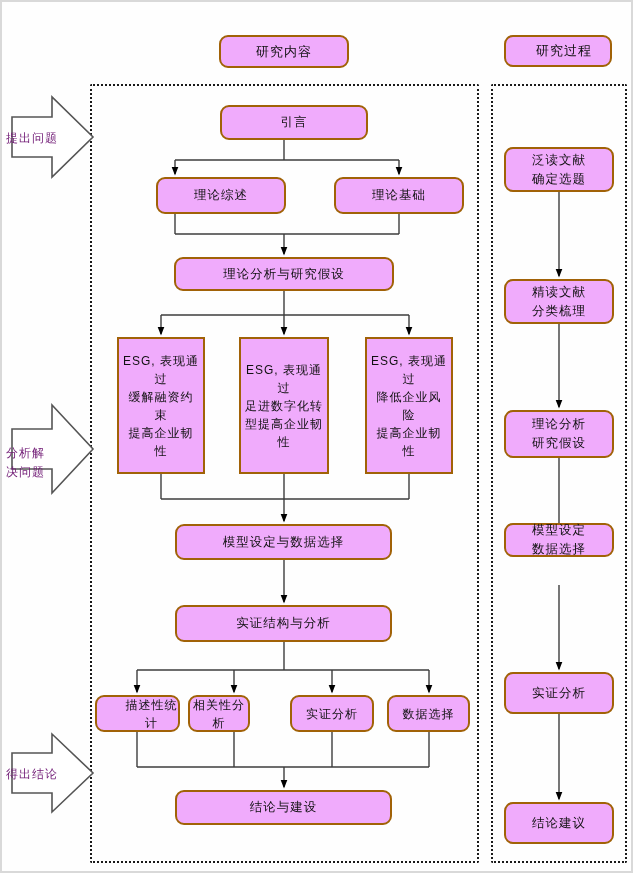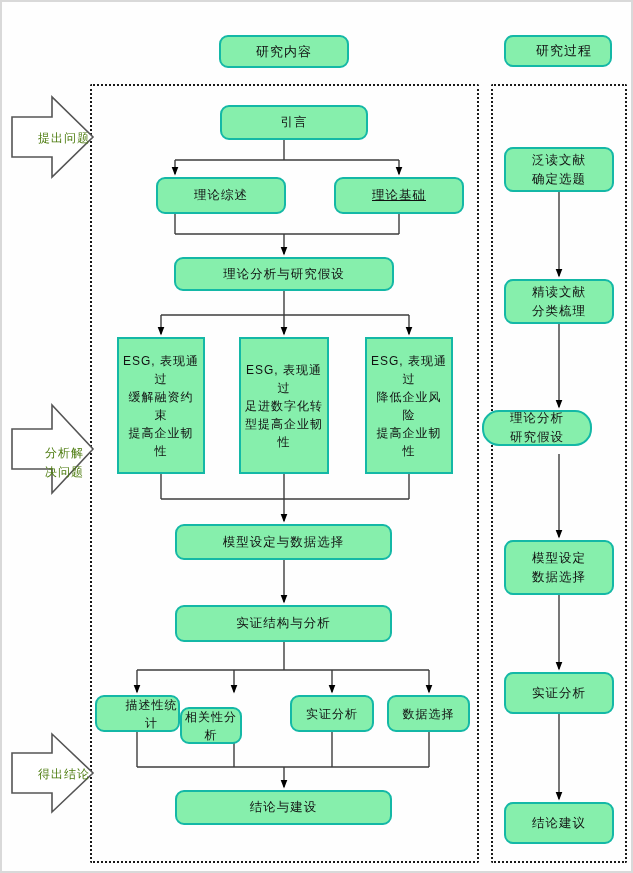--- a/index.html
+++ b/index.html
@@ -3,34 +3,34 @@
 <meta charset="utf-8">
 <style>
   html,body{margin:0;padding:0;background:#ffffff;}
   .canvas{
     position:relative;width:633px;height:873px;background:#fefefe;
     border:2px solid #d9d9d9;box-sizing:border-box;overflow:hidden;
     font-family:"Liberation Sans","DejaVu Sans",sans-serif;color:#111;
   }
   svg.wires{position:absolute;left:0;top:0;width:633px;height:873px;z-index:1;}
   .box{
-    position:absolute;background:#86efac;border:2px solid #14b8a6;border-radius:9px;
+    position:absolute;background:#f0abfc;border:2px solid #a16207;border-radius:9px;
     display:flex;align-items:center;justify-content:center;text-align:center;
     font-size:12.5px;line-height:1.5;letter-spacing:1px;white-space:pre-line;
     box-sizing:border-box;z-index:2;
   }
   .title{border-width:2.5px;font-size:13px;}
   .sq{border-radius:0;border-width:2.5px;font-size:12px;padding:0 4px;}
   .dashed{
     position:absolute;border:2px dotted #1a1a1a;background:transparent;
     box-sizing:border-box;z-index:0;border-radius:2px;
   }
   .arrowlabel{
-    position:absolute;z-index:2;text-align:right;font-size:12px;line-height:1.55;
-    letter-spacing:1px;white-space:pre-line;color:#4d7c0f;
+    position:absolute;z-index:2;text-align:left;font-size:12px;line-height:1.55;
+    letter-spacing:1px;white-space:pre-line;color:#701a75;
   }
 </style>
 </head>
 <body>
 
 <div class="canvas">
 
   <svg class="wires" viewBox="0 0 633 873">
     <defs>
       <marker id="ah" markerUnits="userSpaceOnUse" markerWidth="9" markerHeight="8" refX="7.5" refY="3.5" orient="auto">
@@ -97,48 +97,48 @@
   <div class="dashed" style="left:88px;top:82px;width:389px;height:779px;"></div>
   <div class="dashed" style="left:489px;top:82px;width:136px;height:779px;"></div>
 
   <div class="arrowlabel" style="left:4px;top:127px;width:84px;">提出问题</div>
   <div class="arrowlabel" style="left:4px;top:442px;width:78px;">分析解
 决问题</div>
   <div class="arrowlabel" style="left:4px;top:763px;width:84px;">得出结论</div>
 
   <div class="box" style="left:218px;top:103px;width:148px;height:35px;">引言</div>
   <div class="box" style="left:108px;top:175px;width:130px;height:37px;margin-left:46px;">理论综述</div>
-  <div class="box" style="left:332px;top:175px;width:130px;height:37px;text-decoration:underline;">理论基础</div>
+  <div class="box" style="left:332px;top:175px;width:130px;height:37px;">理论基础</div>
   <div class="box" style="left:172px;top:255px;width:220px;height:34px;">理论分析与研究假设</div>
 
   <div class="box sq" style="left:115px;top:335px;width:88px;height:137px;">ESG, 表现通过
 缓解融资约束
 提高企业韧性</div>
   <div class="box sq" style="left:237px;top:335px;width:90px;height:137px;">ESG, 表现通过
 足进数字化转
 型提高企业韧
 性</div>
   <div class="box sq" style="left:363px;top:335px;width:88px;height:137px;">ESG, 表现通过
 降低企业风险
 提高企业韧性</div>
 
   <div class="box" style="left:173px;top:522px;width:217px;height:36px;">模型设定与数据选择</div>
   <div class="box" style="left:173px;top:603px;width:217px;height:37px;">实证结构与分析</div>
 
   <div class="box" style="left:93px;top:693px;width:85px;height:37px;font-size:12px;padding-left:28px;">描述性统计</div>
-  <div class="box" style="left:178px;top:693px;width:62px;height:37px;font-size:12px;margin-top:12px;">相关性分析</div>
+  <div class="box" style="left:186px;top:693px;width:62px;height:37px;font-size:12px;">相关性分析</div>
   <div class="box" style="left:288px;top:693px;width:84px;height:37px;font-size:12px;">实证分析</div>
   <div class="box" style="left:385px;top:693px;width:83px;height:37px;font-size:12px;">数据选择</div>
 
   <div class="box" style="left:173px;top:788px;width:217px;height:35px;">结论与建设</div>
 
   <div class="box" style="left:502px;top:145px;width:110px;height:45px;">泛读文献
 确定选题</div>
   <div class="box" style="left:502px;top:277px;width:110px;height:45px;">精读文献
 分类梳理</div>
-  <div class="box" style="left:480px;top:408px;width:110px;height:36px;border-radius:17px;">理论分析
+  <div class="box" style="left:502px;top:408px;width:110px;height:48px;">理论分析
 研究假设</div>
-  <div class="box" style="left:502px;top:538px;width:110px;height:55px;">模型设定
+  <div class="box" style="left:502px;top:521px;width:110px;height:34px;">模型设定
 数据选择</div>
   <div class="box" style="left:502px;top:670px;width:110px;height:42px;">实证分析</div>
   <div class="box" style="left:502px;top:800px;width:110px;height:42px;">结论建议</div>
 
 </div>
 
 </body></html>

